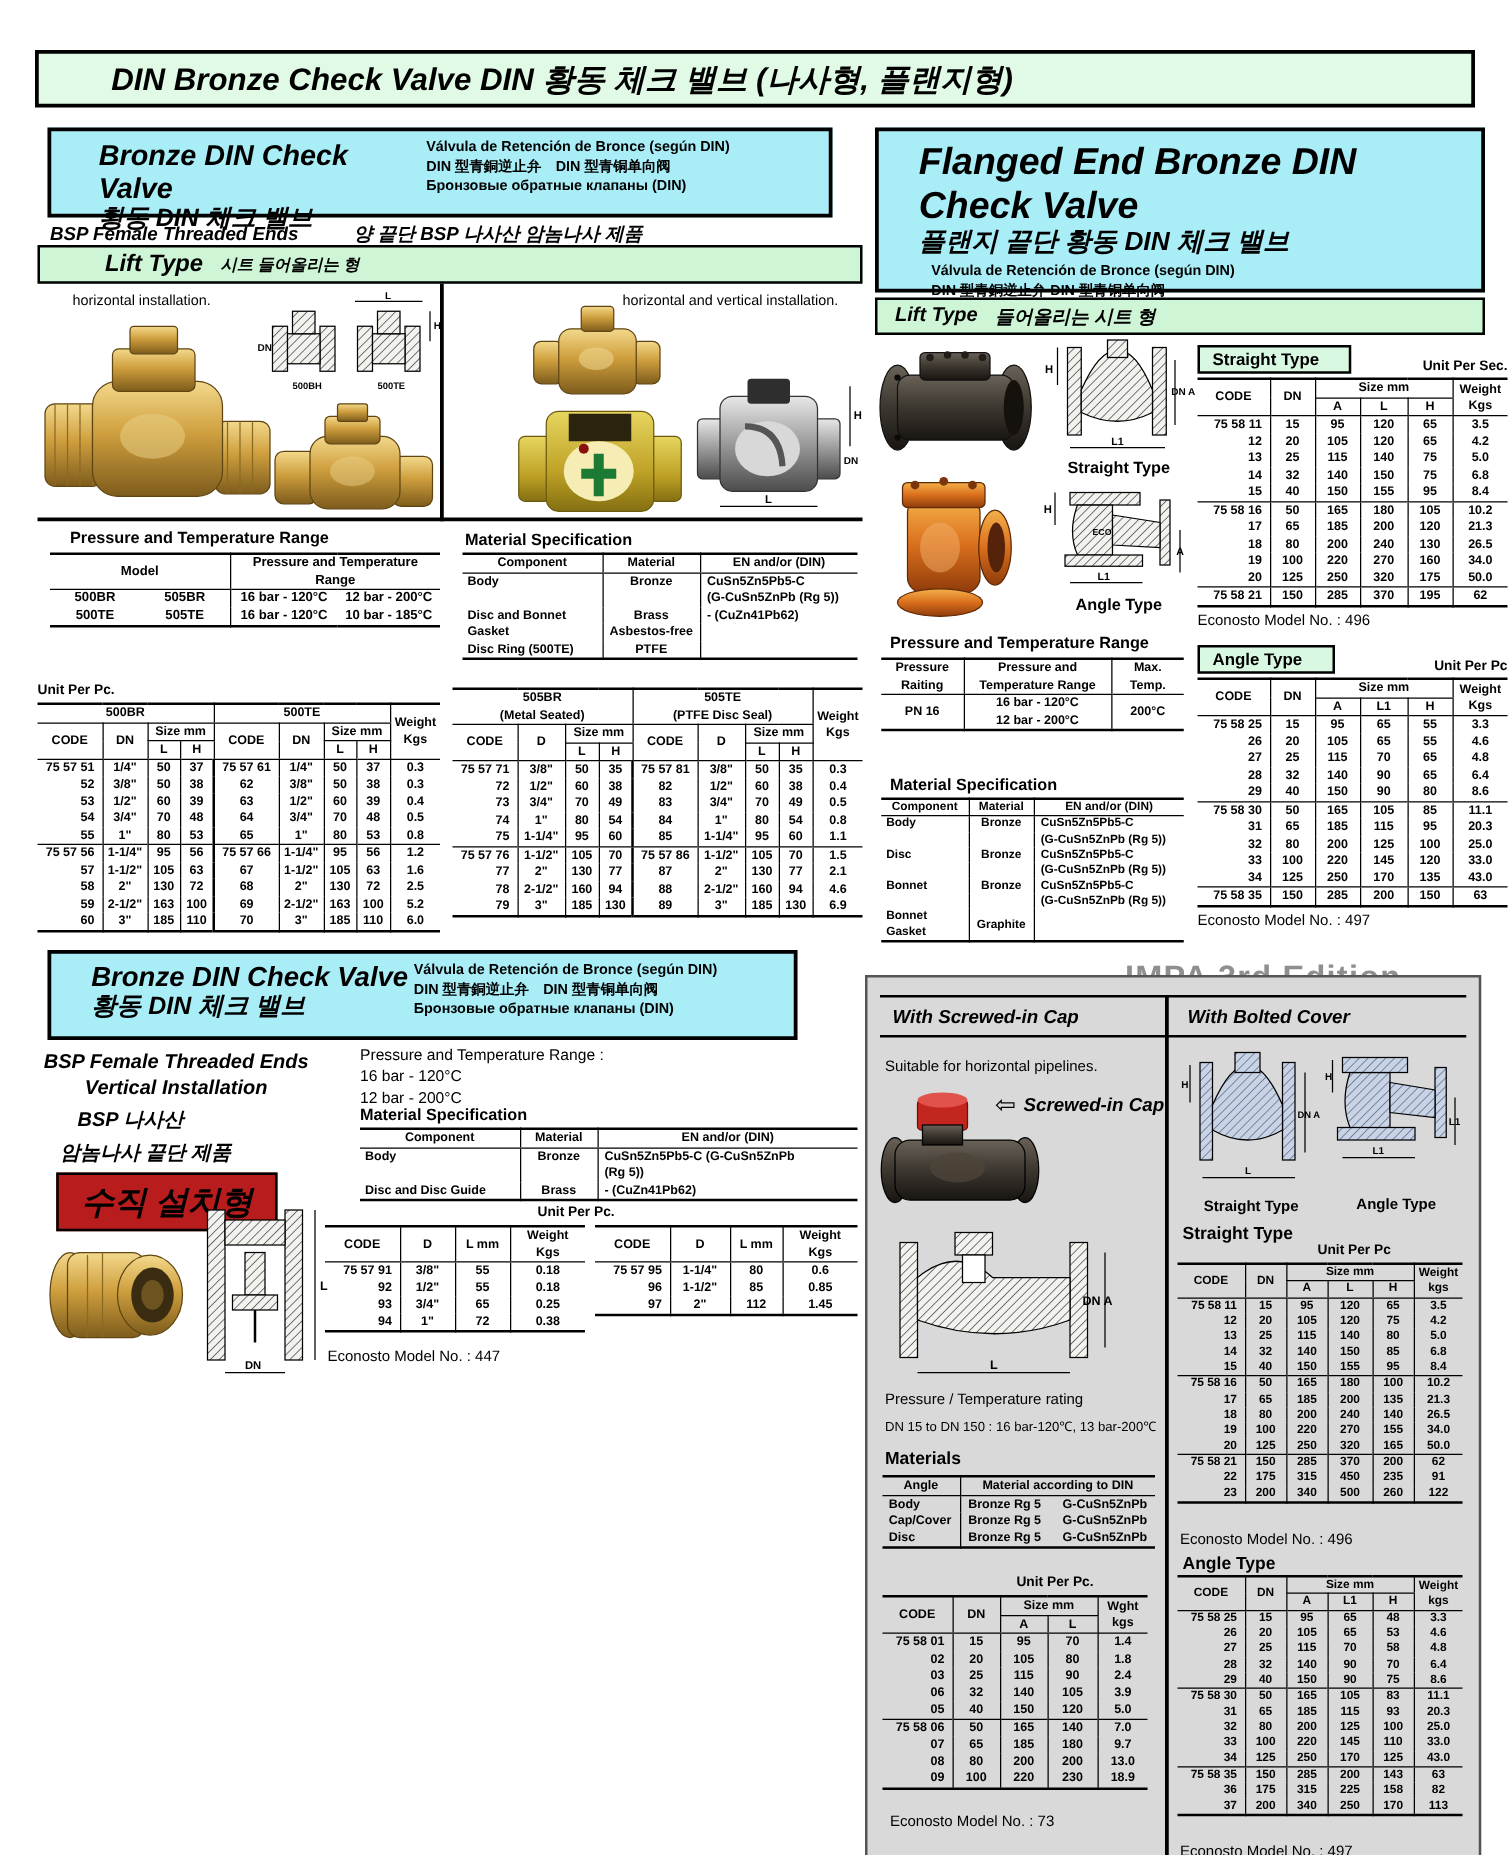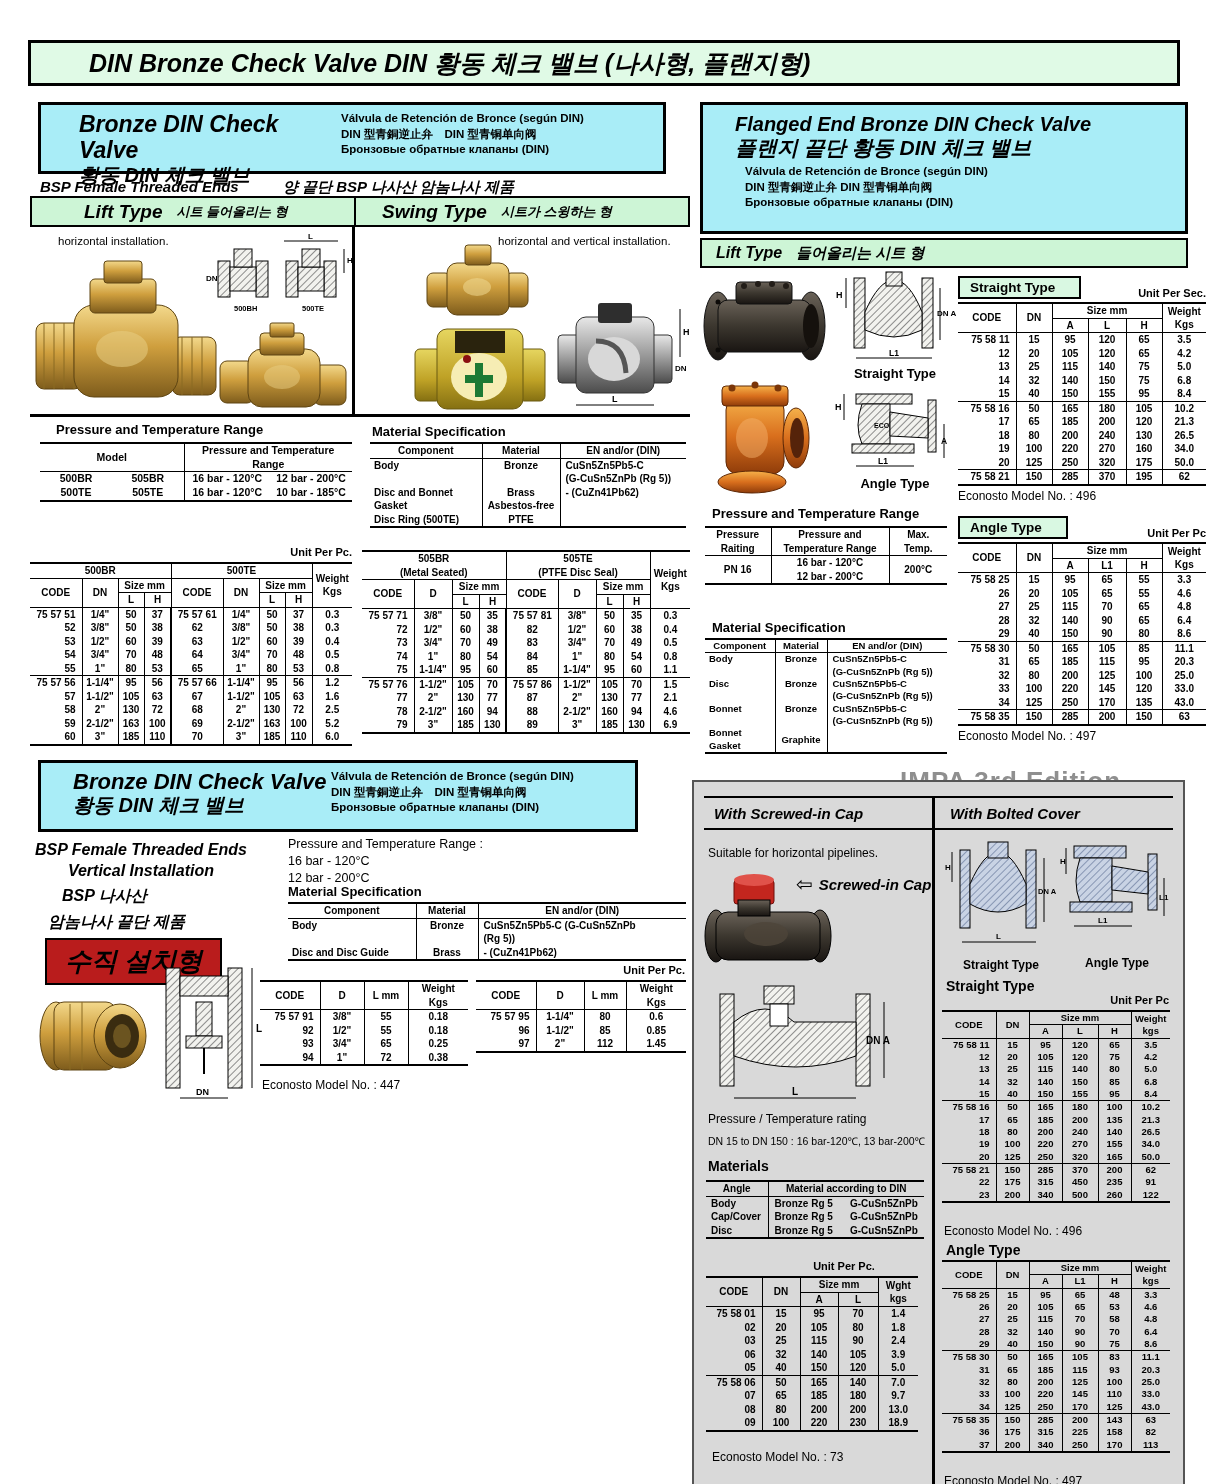--- a/index.html
+++ b/index.html
@@ -48,21 +48,21 @@
 .mat td.c2 {border-left:none;text-align:left;padding-left:6px;}
 .mat td.c1 {text-align:left;padding-left:6px;}
 .mat td.c0 {text-align:left;padding-left:5px;}
 
 
 .chip {border:2px solid #000;background:#d9f8e2;font-weight:bold;font-size:13.5px;
 display:inline-block;padding:2px 24px 2px 10px;}
 .chip-big {border:2.5px solid #000;background:#b91c1c;font-weight:bold;font-size:26px;
 display:inline-block;padding:4px 18px;font-style:italic;}
 
-.unit {font-size:11px;font-weight:bold;text-align:right;}
+.unit {font-size:11px;font-weight:bold;text-align:left;}
 
 
 #impa-box {left:692px;top:762px;width:493px;height:715px;background:#d9d9d9;border:2px solid #555;}
 #impa-title {left:900px;top:748px;font-size:26px;font-weight:bold;color:#8f8f8f;letter-spacing:1px;}
 .impa-band {position:absolute;left:10px;right:10px;top:14px;height:34px;border-top:2.5px solid #000;border-bottom:2.5px solid #000;display:flex;align-items:center;}
 .impa-band .hdr {font-size:15px;font-weight:bold;font-style:italic;}
 #impa-divider {position:absolute;left:238px;top:14px;width:2.5px;height:688px;background:#000;}
 .arrow-glyph {font-size:20px;line-height:1;}
 svg text {font-family:"Liberation Sans",sans-serif;}
 </style>
@@ -135,24 +135,20 @@
   <div class="abs" style="left:40px;top:160px;font-size:15px;">
     <span class="bi">BSP Female Threaded Ends</span>
     <span class="bi" style="margin-left:40px;">양 끝단 BSP 나사산 암놈나사 제품</span>
   </div>
 
   <div class="abs bar" style="left:30px;top:178px;width:660px;height:31px;">
     <div style="flex:0 0 322px;display:flex;align-items:center;padding-left:52px;">
       <span class="en">Lift Type</span>
       <span class="ko">시트 들어올리는 형</span>
     </div>
-    <div style="flex:1;border-left:2.5px solid #000;height:100%;display:flex;align-items:center;padding-left:26px;">
-      <span class="en">Swing Type</span>
-      <span class="ko">시트가 스윙하는 형</span>
-    </div>
   </div>
 
   <div class="abs" style="left:30px;top:209px;width:660px;height:190px;border-bottom:3px solid #000;">
     <div class="abs" style="left:322px;top:0;width:2.5px;height:190px;background:#000;"></div>
     <div class="abs cap" style="left:28px;top:8px;">horizontal installation.</div>
 
     <svg class="abs" style="left:4px;top:26px;" width="185" height="160" viewBox="0 0 185 160">
       <rect x="2" y="70" width="46" height="66" rx="8" fill="url(#gBrass)" stroke="#5f4512"></rect>
       <line x1="10" y1="70" x2="10" y2="136" stroke="#8a6a22"></line>
         <line x1="20" y1="70" x2="20" y2="136" stroke="#8a6a22"></line>
@@ -754,21 +750,21 @@
     <rect x="44" y="40" width="16" height="34" fill="url(#pHatch)" stroke="#000"></rect>
     <rect x="34" y="74" width="36" height="12" fill="url(#pHatch)" stroke="#000"></rect>
     <line x1="52" y1="86" x2="52" y2="112" stroke="#000" stroke-width="2"></line>
     <line x1="100" y1="6" x2="100" y2="126" stroke="#000"></line>
     <text x="104" y="70" font-size="10" font-weight="bold">L</text>
     <line x1="28" y1="136" x2="76" y2="136" stroke="#000"></line>
     <text x="44" y="133" font-size="9" font-weight="bold">DN</text>
   </svg>
 
   <div class="abs pbox cyan" style="left:700px;top:84px;width:488px;height:132px;flex-direction:column;padding:8px 14px;">
-    <div class="ttl" style="font-size:20px;padding-left:18px;">Flanged End Bronze DIN Check Valve</div>
+    <div class="ttl" style="font-size:30px;padding-left:18px;">Flanged End Bronze DIN Check Valve</div>
     <div class="ttl" style="font-size:21px;padding-left:18px;margin-bottom:4px;">플랜지 끝단 황동 DIN 체크 밸브</div>
     <div class="subs" style="padding-left:28px;">
       <div>Válvula de Retención de Bronce (según DIN)</div>
       <div>DIN 型青銅逆止弁  DIN 型青铜单向阀</div>
       <div>Бронзовые обратные клапаны (DIN)</div>
     </div>
   </div>
 
   <div class="abs bar" style="left:700px;top:220px;width:488px;height:30px;padding-left:14px;">
     <span class="en" style="font-size:16px;">Lift Type</span>

